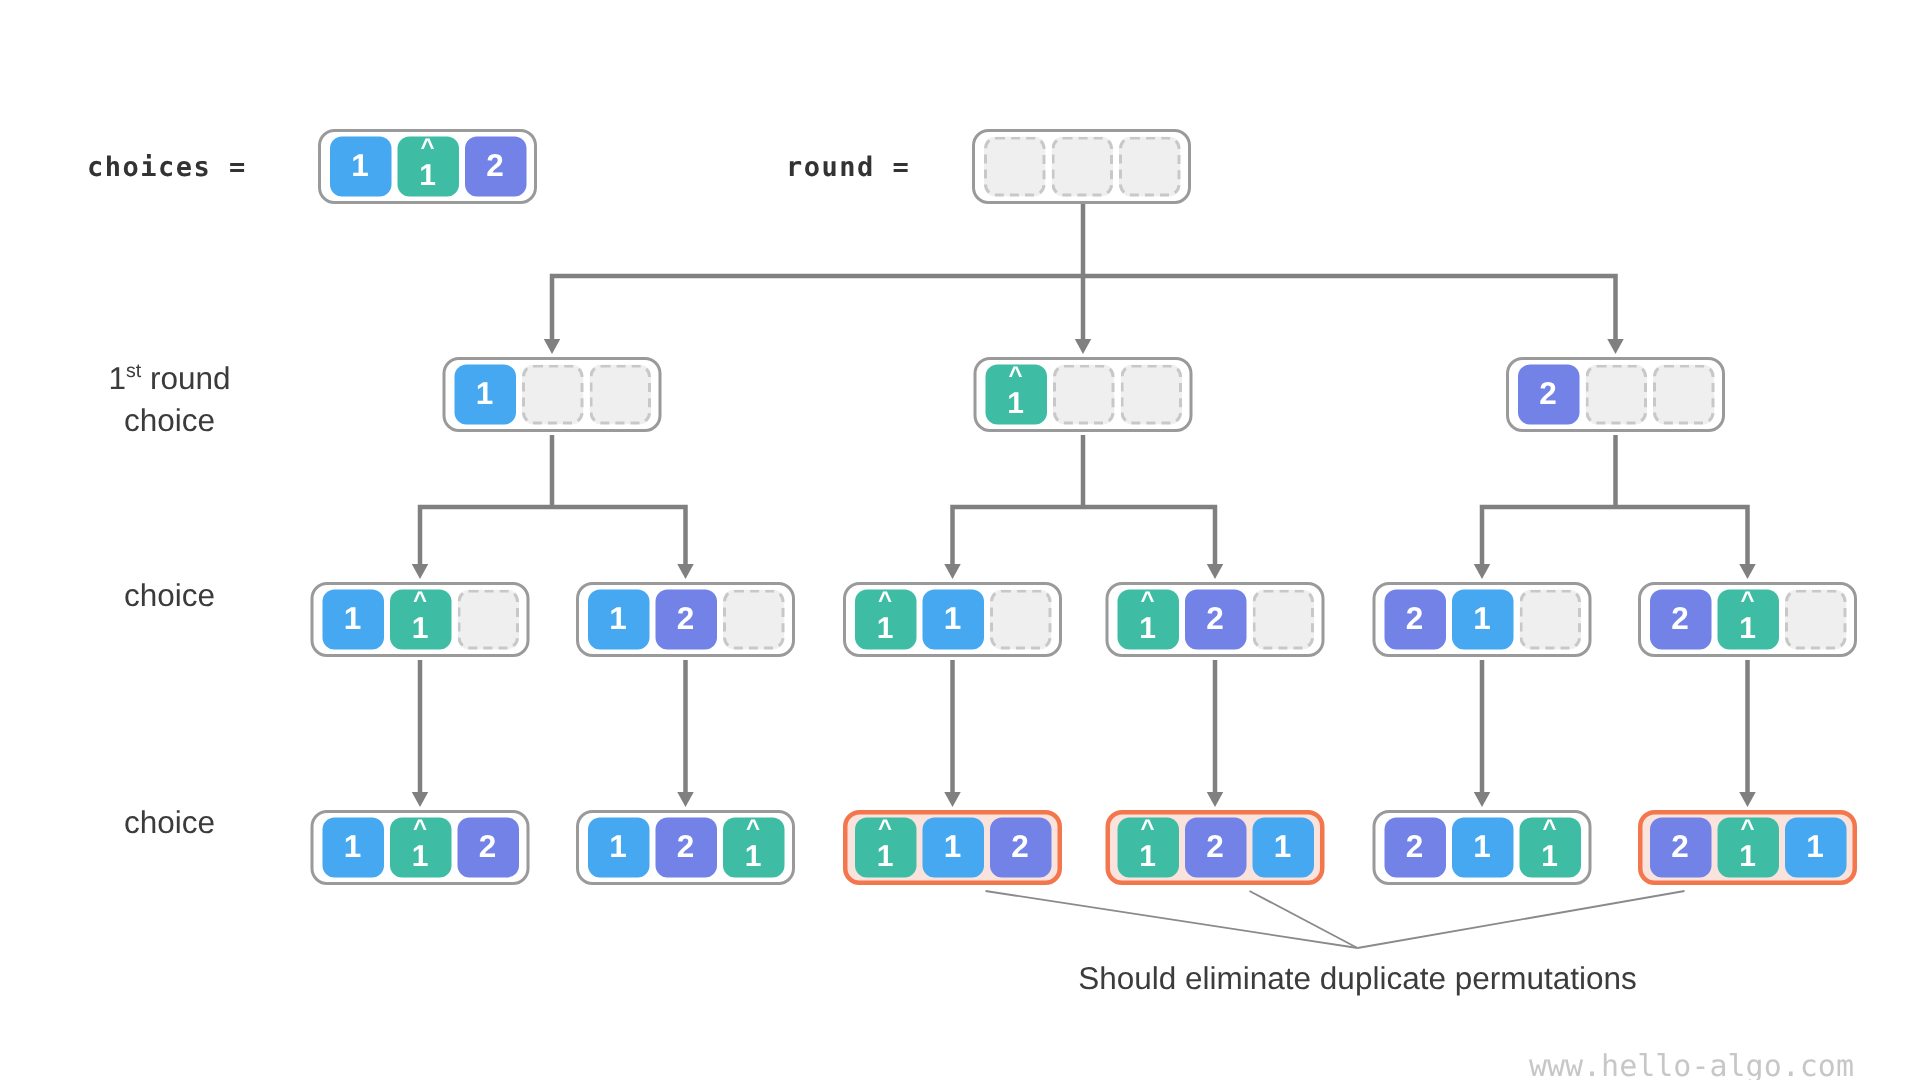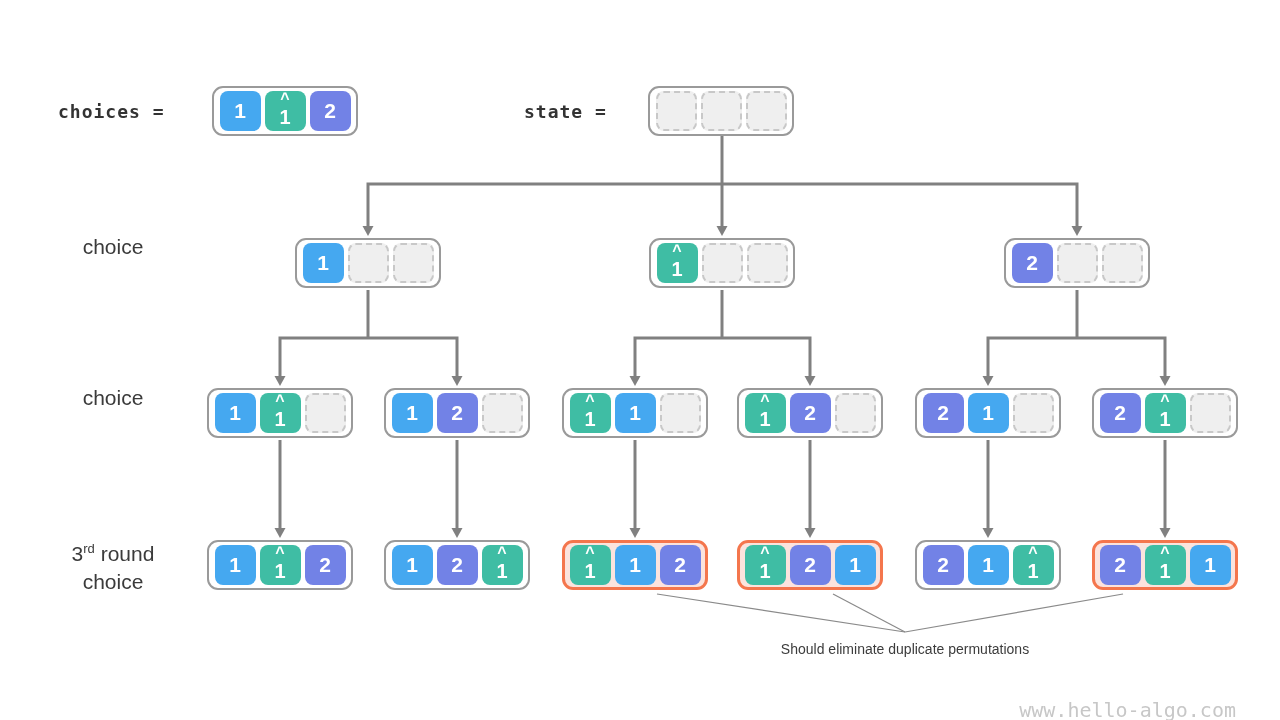--- a/index.html
+++ b/index.html
@@ -35,21 +35,21 @@
     font-weight:bold;font-size:18px;letter-spacing:1px;color:#333333;
     white-space:pre;
   }
   .row-label{
     position:absolute;left:38px;width:150px;text-align:center;
     font-size:21px;line-height:28px;color:#3b3b3b;
   }
   .row-label sup{font-size:13px;}
   .note{
     position:absolute;top:641px;left:905px;transform:translateX(-50%);
-    font-size:14px;color:#3c3c3c;white-space:nowrap;
+    font-size:21px;color:#3c3c3c;white-space:nowrap;
   }
   .watermark{
     position:absolute;top:678px;right:44px;
     font-family:"DejaVu Sans Mono","Liberation Mono",monospace;
     font-size:20px;color:#c7c7c7;margin-top:20px;
   }
 </style>
 </head>
 <body style="--blue: #45A8F0; --teal: #3FBDA4; --purple: #7282E6; --orange: #F4764D; --orange-fill: #FBE3DD; --empty-fill: #EFEFEF; --empty-border: #C8C8C8;">
 
@@ -82,30 +82,30 @@
     <path d="M988,440 L988,529" stroke="#808080" stroke-width="3" fill="none"></path>
     <polygon points="982.5,528 993.5,528 988,538" fill="#808080"></polygon>
     <path d="M1165,440 L1165,529" stroke="#808080" stroke-width="3" fill="none"></path>
     <polygon points="1159.5,528 1170.5,528 1165,538" fill="#808080"></polygon>
     <line x1="657" y1="594" x2="905" y2="632" stroke="#8A8A8A" stroke-width="1.2"></line>
     <line x1="833" y1="594" x2="905" y2="632" stroke="#8A8A8A" stroke-width="1.2"></line>
     <line x1="1123" y1="594" x2="905" y2="632" stroke="#8A8A8A" stroke-width="1.2"></line>
   </svg>
 
 <div class="eq-label" style="left:58px;top:86px;">choices = </div>
-<div class="eq-label" style="left:524px;top:86px;">state = </div>
+<div class="eq-label" style="left:524px;top:86px;">round = </div>
 
 <div class="row-label" style="top:233px;">
+  <div><span>1</span><sup>st</sup><span> round</span></div>
   <div>choice</div>
 </div>
 <div class="row-label" style="top:384px;">
   <div>choice</div>
 </div>
 <div class="row-label" style="top:535px;">
-  <div><span>3</span><sup>rd</sup><span> round</span></div>
   <div>choice</div>
 </div>
 
 <div id="nodes">
     <div class="node" style="left: 212px; top: 86px;">
       <span class="cell blue">1</span>
       <span class="cell teal">
         <span class="hat">^</span>
         <span class="num">1</span>
       </span>

